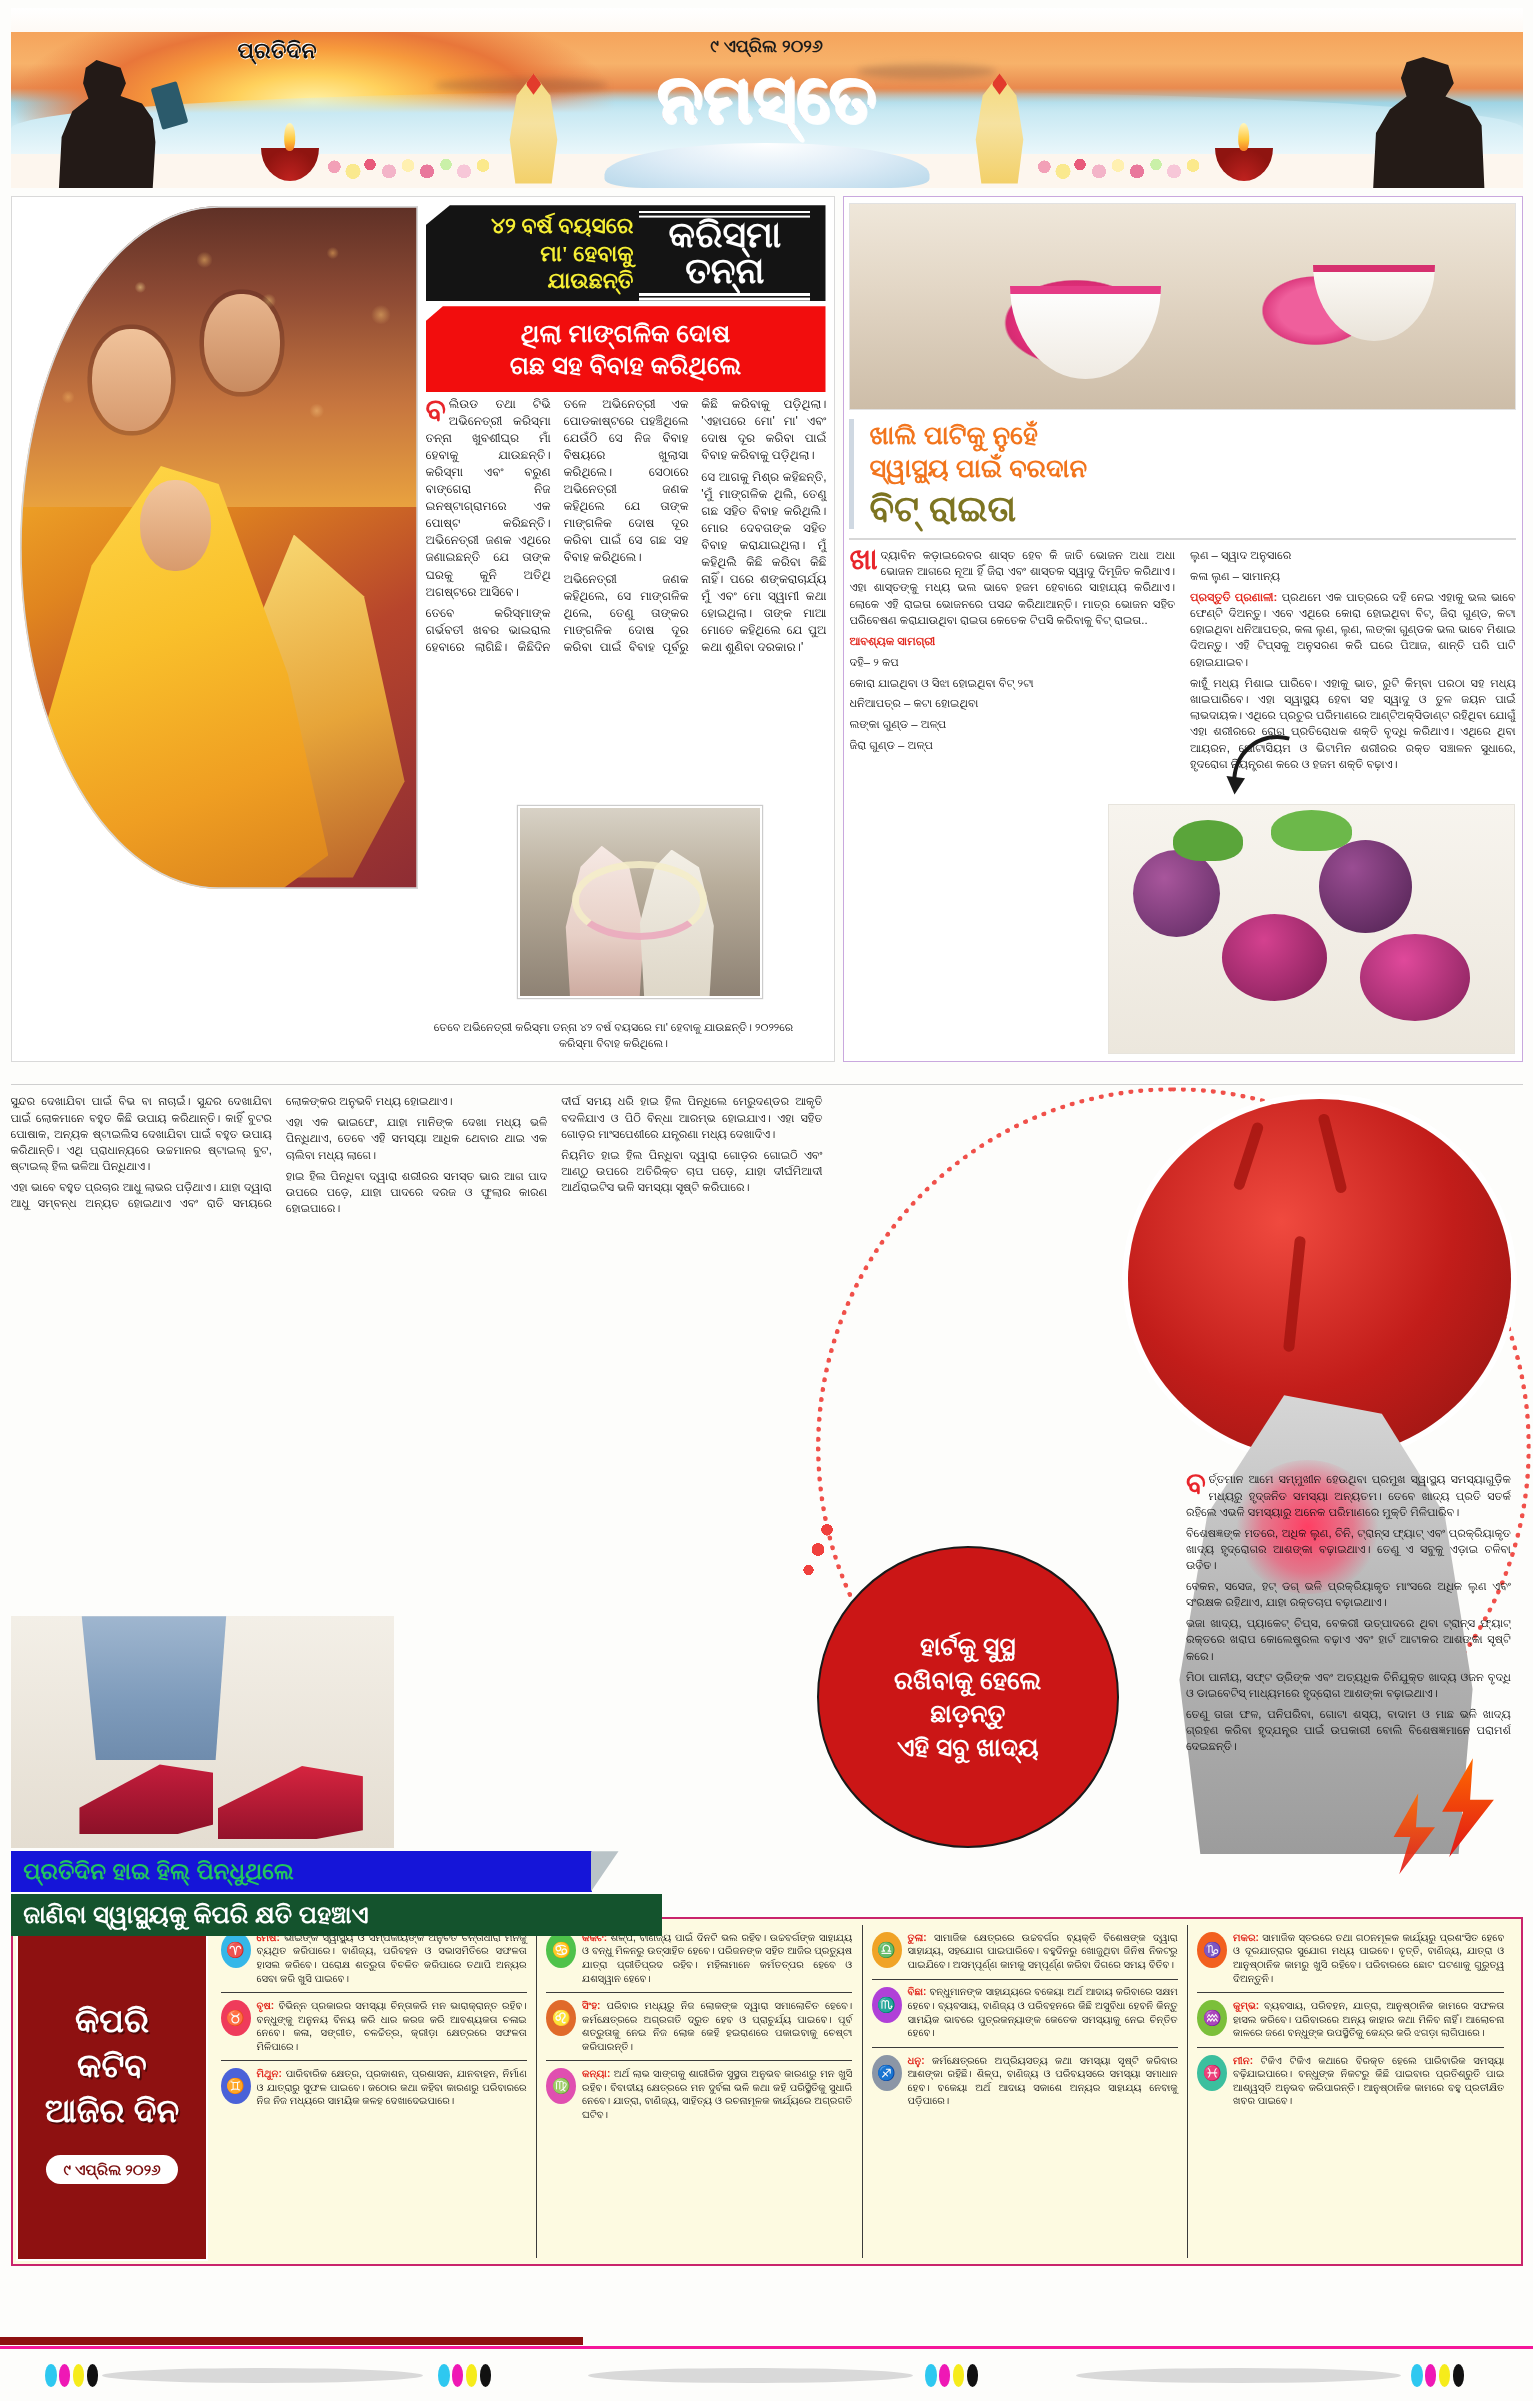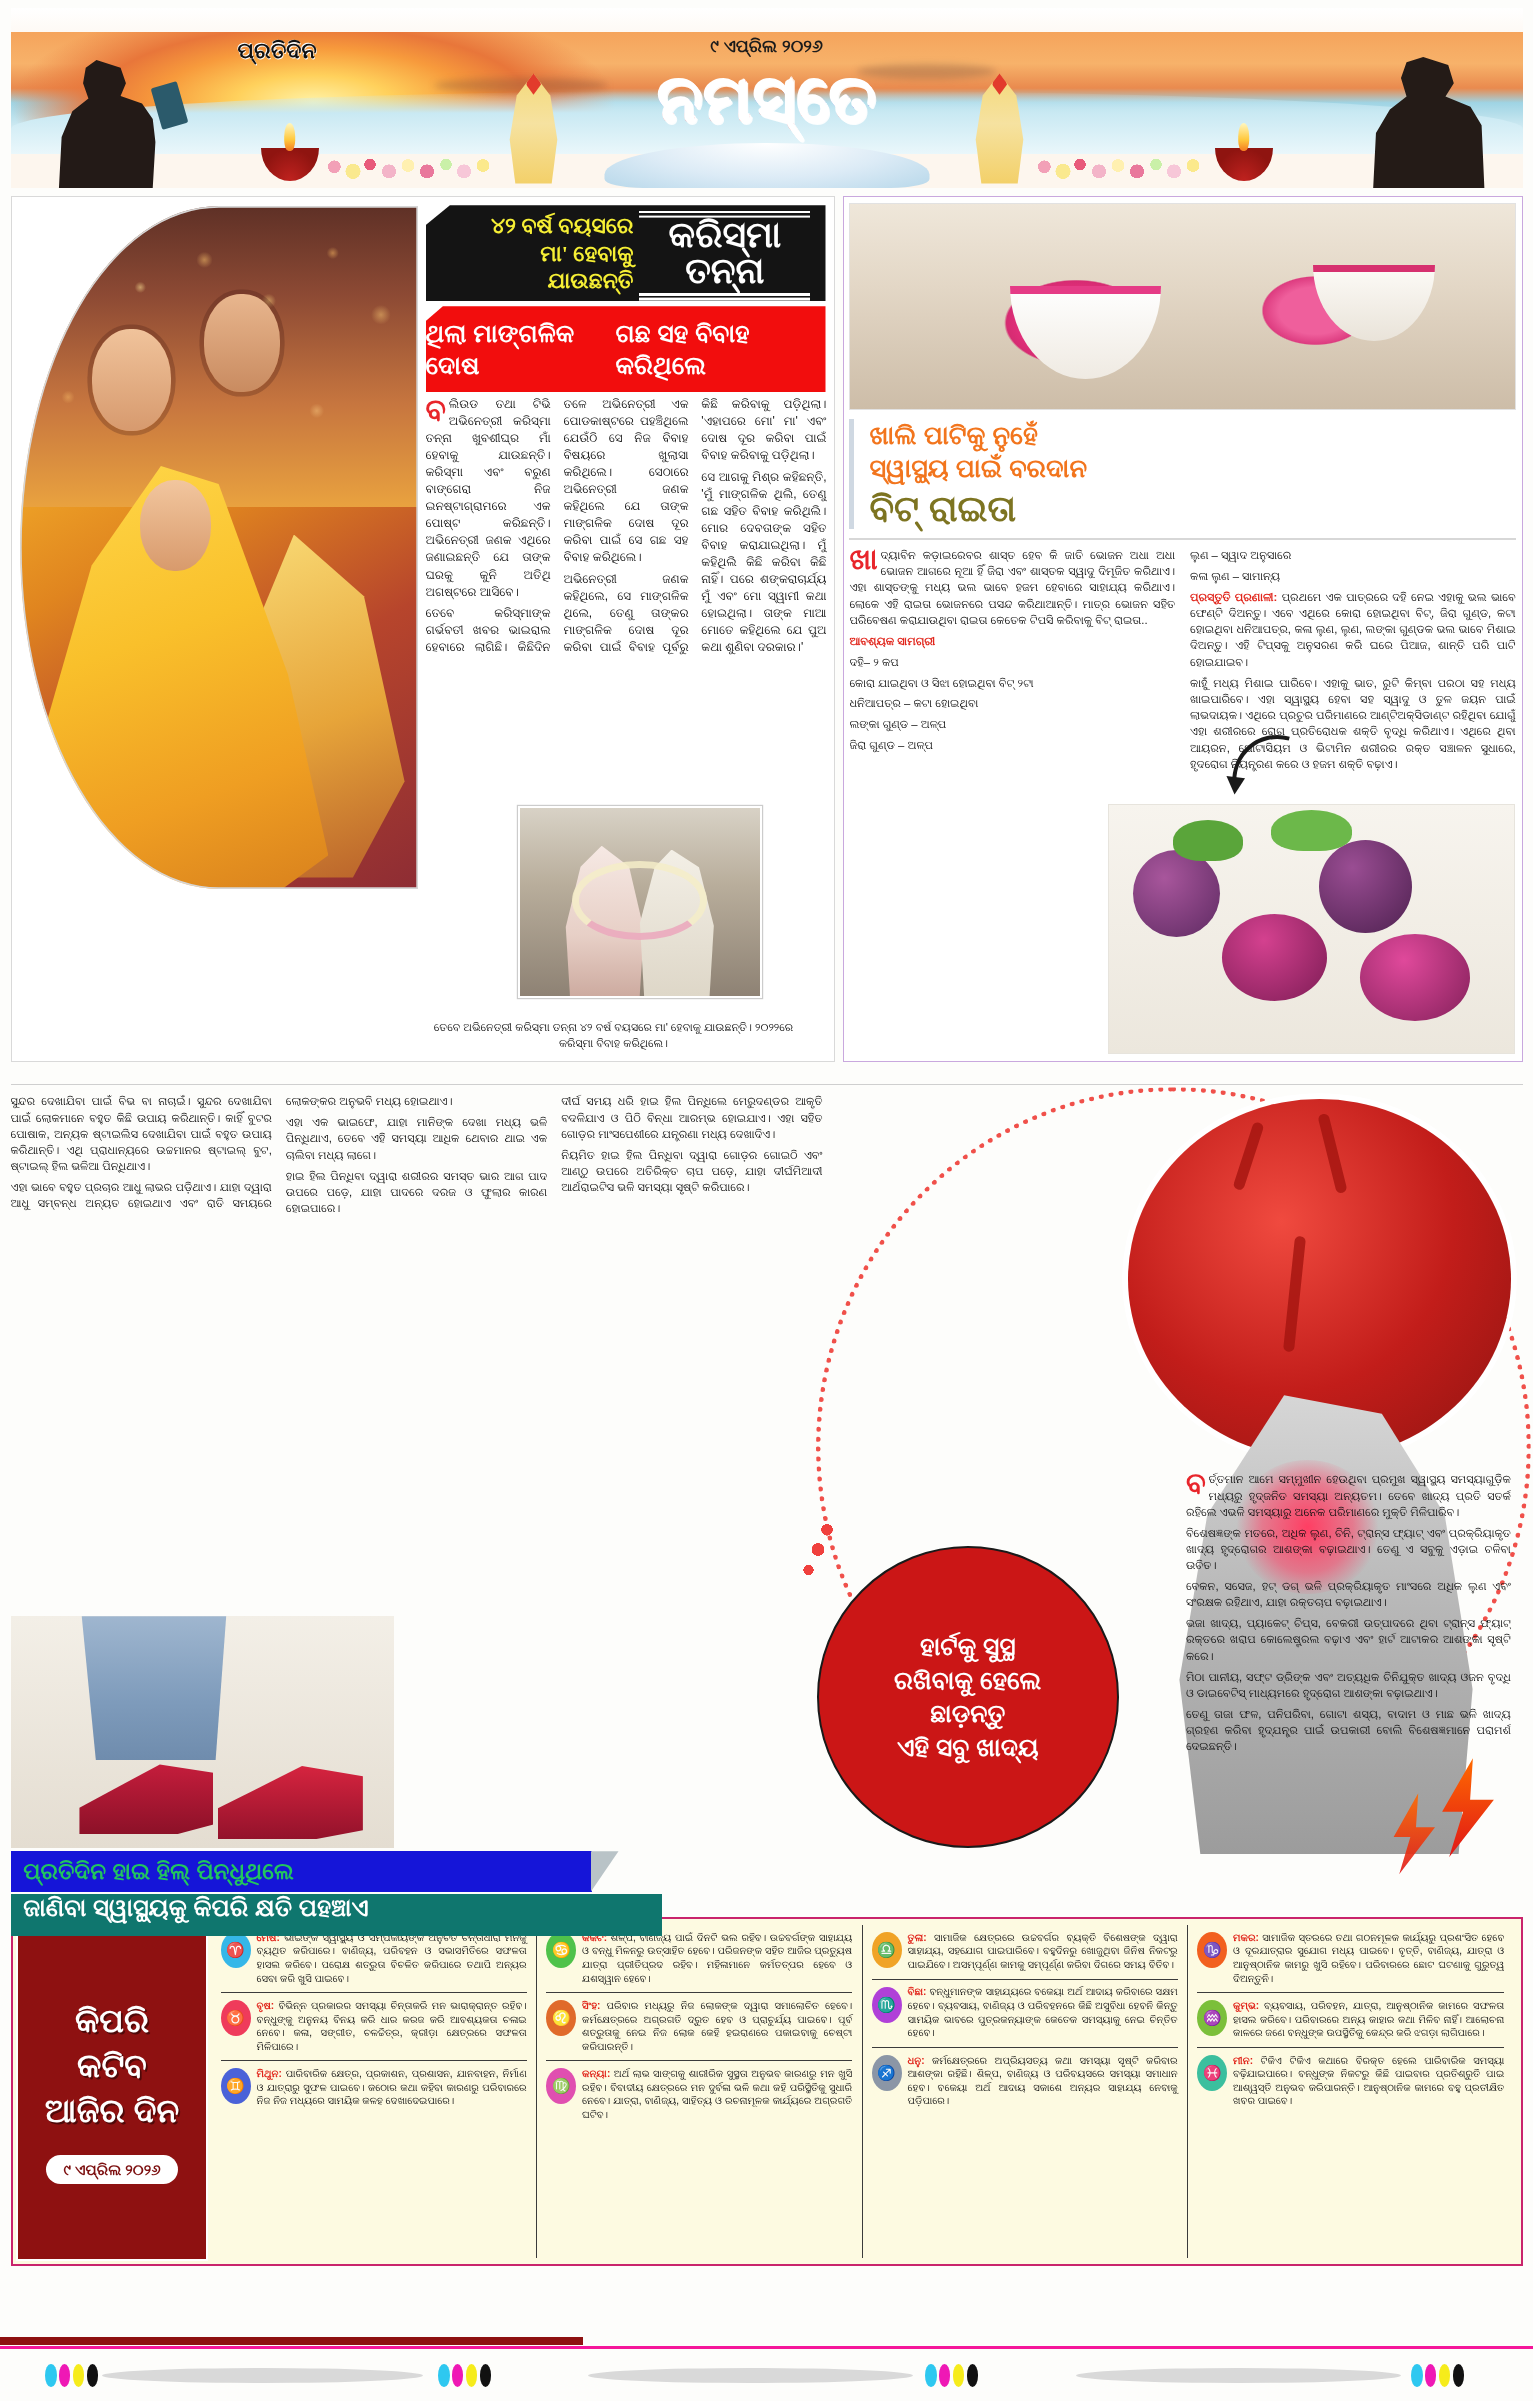--- a/index.html
+++ b/index.html
@@ -201,21 +201,21 @@
   .hl-black .name-wrap{ flex:1; padding-right:9.3px; }
   .hl-black .name{
     color:#fff; font-size:36px; font-weight:700; text-align:center; line-height:1;
   }
   .hl-black .bars{ height:2.3px; background:#fff; margin:4.1px 5.8px; box-shadow:0 4.6px 0 #fff; }
 
   .hl-red{
     position:absolute; left:414px; top:109px; width:400px; height:86px;
     background:#f20d0d;
     clip-path: polygon(17.4px 0, 100% 0, 100% 100%, 0 100%, 0 15px);
-    display:flex; flex-direction:row; justify-content:center; align-items:center;
+    display:flex; flex-direction:column; justify-content:center; align-items:center;
   }
   .hl-red div{ color:#fff; font-size:25px; font-weight:700; line-height:1.3; }
 
   .body-cols{
     position:absolute; left:414px; top:199px; width:401px; height:622px;
     column-count:3; column-gap:12.8px; column-rule:0;
     font-size:12px; line-height:1.42; text-align:justify; color:#101010;
     overflow:hidden;
   }
   .body-cols p{ margin:0 0 4.6px 0; }
@@ -333,21 +333,21 @@
     position:absolute; left:0; top:758px; width:581px; height:41px;
     background:#1515d8; display:flex; align-items:center; padding-left:12.8px;
   }
   .s2-band-blue span{ color:#22c55e; font-size:23px; font-weight:700; }
   .s2-band-blue:after{
     content:""; position:absolute; right:-27px; top:0; width:28px; height:100%;
     background:#b9c3c7; clip-path:polygon(0 0,100% 0,0 100%);
   }
   .s2-band-red{
     position:absolute; left:0; top:801px; width:651px; height:42px;
-    background:#0f766e; display:flex; padding-left:12.8px;
+    background:#14532d; display:flex; align-items:center; padding-left:12.8px;
   }
   .s2-band-red span{ color:#fff; font-size:24.4px; font-weight:700; }
 
   .s2-heart{ flex:1; position:relative; }
   .heart-dashed{
     position:absolute; left:-17.4px; top:-5.8px; width:715px; height:720px;
     border-radius:50%;
     border:5.8px dotted #f0504a;
     clip-path: polygon(0 0, 100% 0, 100% 92%, 0 92%);
     pointer-events:none;

